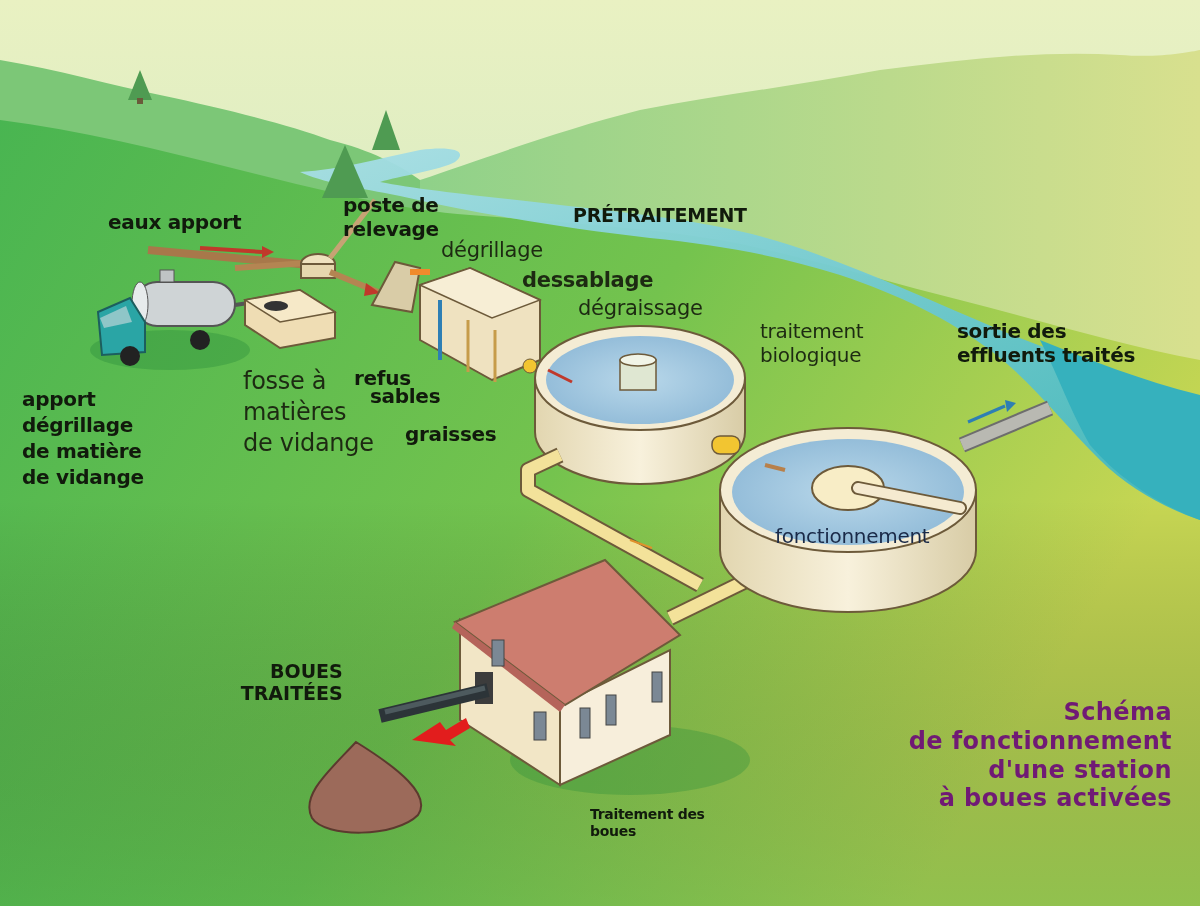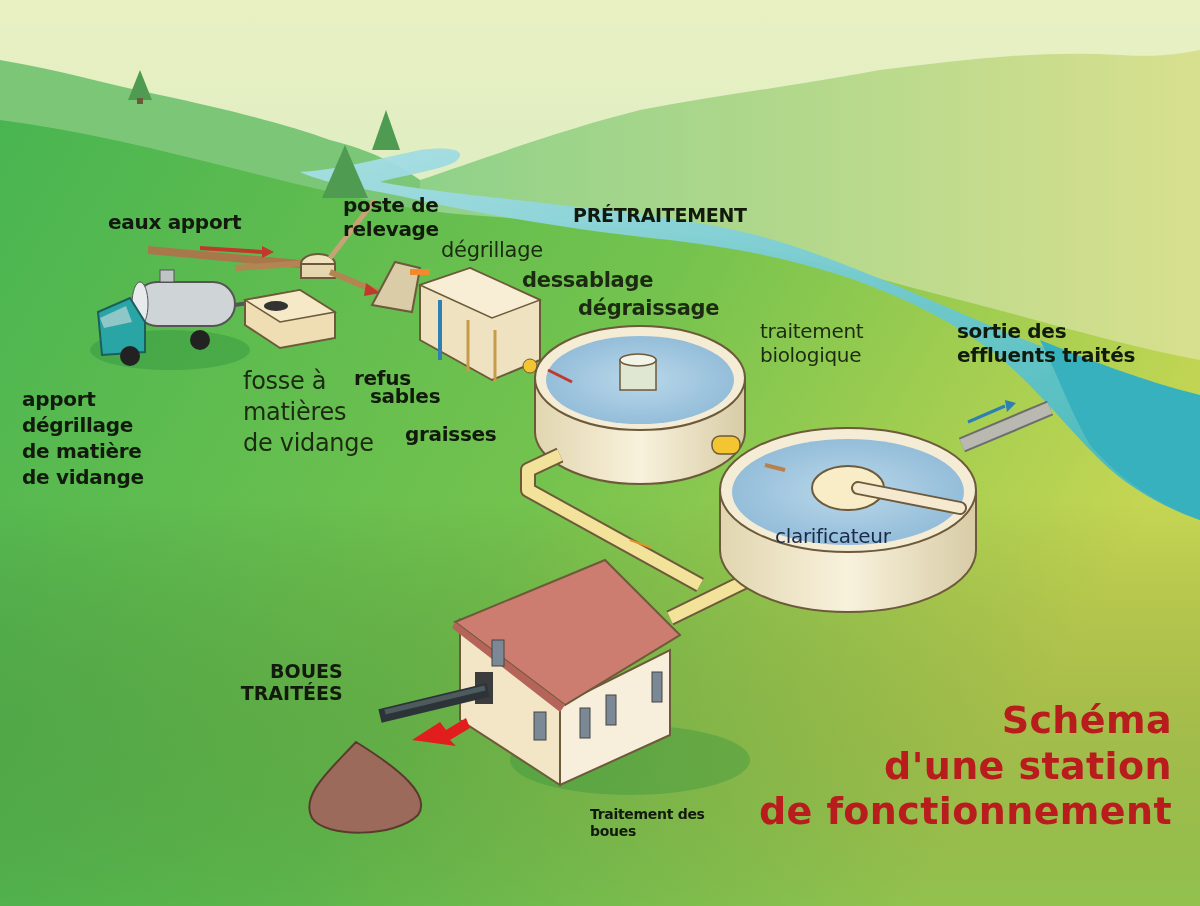--- a/index.html
+++ b/index.html
@@ -2,21 +2,21 @@
 <html><head>
 <meta charset="utf-8">
 <style>
   html, body { margin: 0; padding: 0; }
   body { width: 1200px; height: 906px; overflow: hidden; position: relative; font-family: "DejaVu Sans", sans-serif; }
   #scene { position: absolute; left: 0; top: 0; width: 1200px; height: 906px; }
   .lbl { position: absolute; color: #111a0c; line-height: 1.18; white-space: nowrap; }
   .b { font-weight: bold; font-size: 20px; letter-spacing: -0.3px; }
   .n { font-weight: normal; font-size: 21px; color: #1d2a12; letter-spacing: -0.3px; }
   .caps { font-weight: bold; font-size: 19px; letter-spacing: 0px; }
-  .title { position: absolute; right: 28px; top: 698px; text-align: right; font-weight: bold; font-size: 38px; line-height: 1.2; color: #b91c1c; letter-spacing: 0.4px; }
+  .title { position: absolute; right: 28px; top: 698px; text-align: right; font-weight: bold; font-size: 24px; line-height: 1.2; color: #701a75; letter-spacing: 0.4px; }
   .title span { display: block; }
 </style>
 </head>
 <body>
 
 <svg id="scene" viewBox="0 0 1200 906" xmlns="http://www.w3.org/2000/svg">
   <defs>
     <linearGradient id="sky" x1="0" y1="0" x2="0" y2="1">
       <stop offset="0" stop-color="#e9f1c2"></stop>
       <stop offset="1" stop-color="#b7dfc5"></stop>
@@ -176,21 +176,21 @@
 
 <div class="lbl b" style="left:343px;top:194px;">
   <div>poste de</div>
   <div>relevage</div>
 </div>
 
 <div class="lbl b" style="left:531px;top:204px;font-size:19px;margin-left:42px;">PRÉTRAITEMENT</div>
 
 <div class="lbl n" style="left:441px;top:238px;">dégrillage</div>
 <div class="lbl n" style="left:522px;top:268px;font-weight:bold;">dessablage</div>
-<div class="lbl n" style="left:578px;top:296px;font-weight:bold;">dégraissage</div>
+<div class="lbl n" style="left:578px;top:296px;">dégraissage</div>
 
 <div class="lbl n" style="left:760px;top:320px;font-size:20px;">
   <div>traitement</div>
   <div>biologique</div>
 </div>
 
 <div class="lbl b" style="left:957px;top:320px;">
   <div>sortie des</div>
   <div>effluents traités</div>
 </div>
@@ -205,29 +205,30 @@
   <div>de vidange</div>
 </div>
 
 <div class="lbl b" style="left:22px;top:386px;line-height:1.3;">
   <div>apport</div>
   <div>dégrillage</div>
   <div>de matière</div>
   <div>de vidange</div>
 </div>
 
-<div class="lbl n" style="left:775px;top:525px;font-size:20px;color:#1a2a48;">clarificateur</div>
+<div class="lbl n" style="left:775px;top:525px;font-size:20px;color:#1a2a48;">fonctionnement</div>
 
 <div class="lbl caps" style="left:240px;top:660px;text-align:right;">
   <div style="padding-left:30px;">BOUES</div>
   <div>TRAITÉES</div>
 </div>
 
 <div class="lbl b" style="left:590px;top:806px;font-size:14px;">
   <div>Traitement des</div>
   <div>boues</div>
 </div>
 
 <div class="title">
   <span>Schéma</span>
+  <span>de fonctionnement</span>
   <span>d'une station</span>
-  <span>de fonctionnement</span>
+  <span>à boues activées</span>
 </div>
 
 </body></html>

